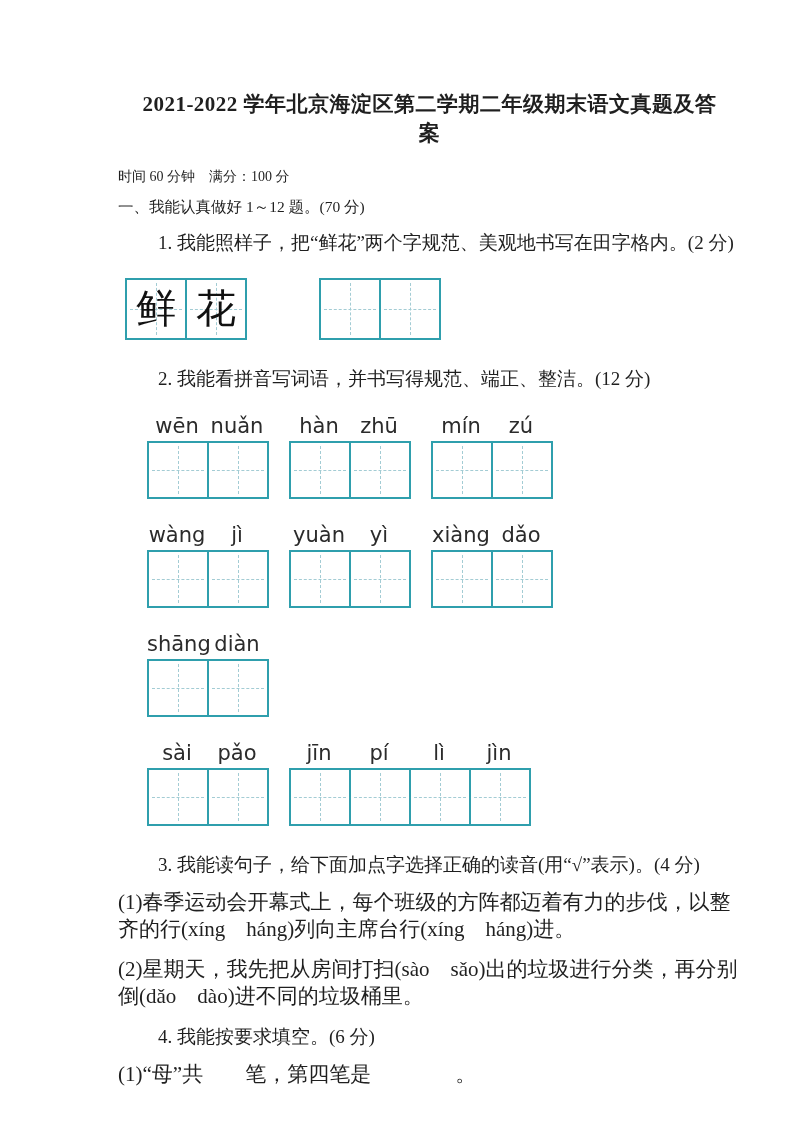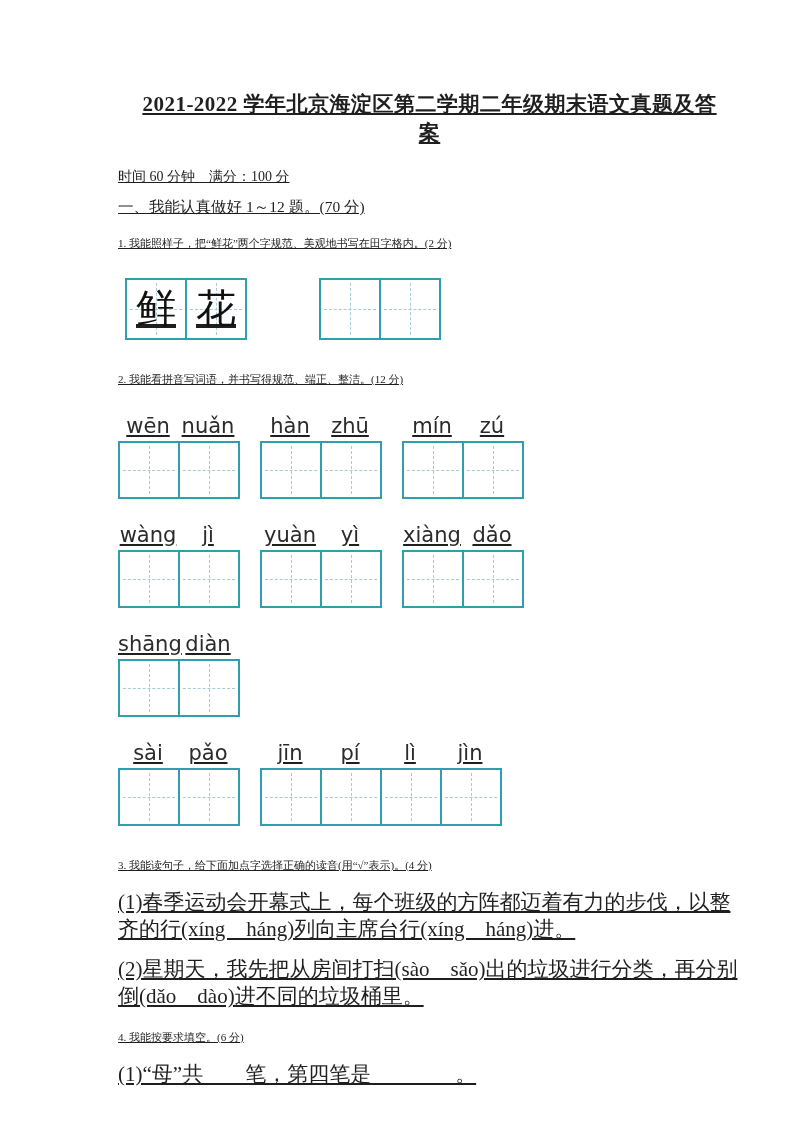--- a/index.html
+++ b/index.html
@@ -3,33 +3,33 @@
 <meta charset="utf-8">
 <style>
   html, body { margin: 0; padding: 0; }
   body {
     width: 793px; height: 1122px;
     background: #ffffff;
     font-family: "Liberation Serif", "DejaVu Serif", serif;
     color: #1f1f1f;
     overflow: hidden;
   }
-  .page { padding: 90px 52px 0 118px; box-sizing: border-box; text-decoration: underline; }
+  .page { padding: 90px 52px 0 118px; box-sizing: border-box; }
 
   .title {
     width: 575px; margin: 0 auto;
     text-align: center;
     font-size: 21px; font-weight: bold;
     line-height: 29px;
     letter-spacing: 0.5px;
   }
 
   .meta-line { margin-top: 18px; font-size: 14px; line-height: 22px; }
   .section-line { margin-top: 8px; font-size: 15.5px; line-height: 22px; }
-  .q-line { margin-top: 14px; font-size: 11px; line-height: 22px; }
+  .q-line { margin-top: 14px; font-size: 19px; line-height: 22px; margin-left: 40px; }
   .para { margin-top: 13px; font-size: 21px; line-height: 27px; }
 
   
   .tian-grid {
     display: flex;
     border: 2px solid #2f9fad;
     background: #ffffff;
   }
   .tian-cell {
     position: relative;
@@ -50,21 +50,21 @@
     position: relative; z-index: 1;
     font-size: 40px; line-height: 1;
     font-family: "Liberation Serif", serif;
     color: #111;
   }
   .q1-cell { height: 58px; }
 
   .q1-grids { display: flex; gap: 72px; margin-top: 24px; margin-left: 7px; }
 
   .pinyin-rows { margin-top: 24px; }
-  .pinyin-row { display: flex; gap: 20px; margin-bottom: 24px; }
+  .pinyin-row { display: flex; gap: 20px; margin-left: 29px; margin-bottom: 24px; }
   .pinyin-group { display: flex; flex-direction: column; }
   .pinyin-labels { display: flex; margin-bottom: 3px; }
   .pinyin-labels span {
     width: 60px; text-align: center;
     font-family: "DejaVu Sans", sans-serif;
     font-size: 21px; color: #2b2b2b; line-height: 24px;
   }
 
   .q3-block { margin-top: 28px; }
 </style>

